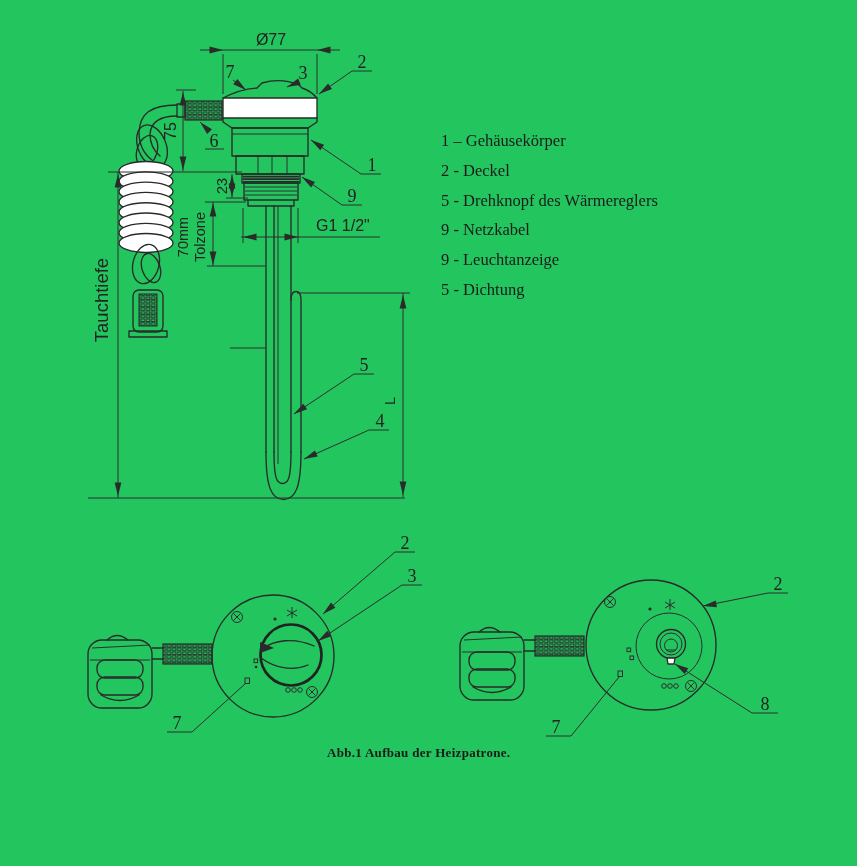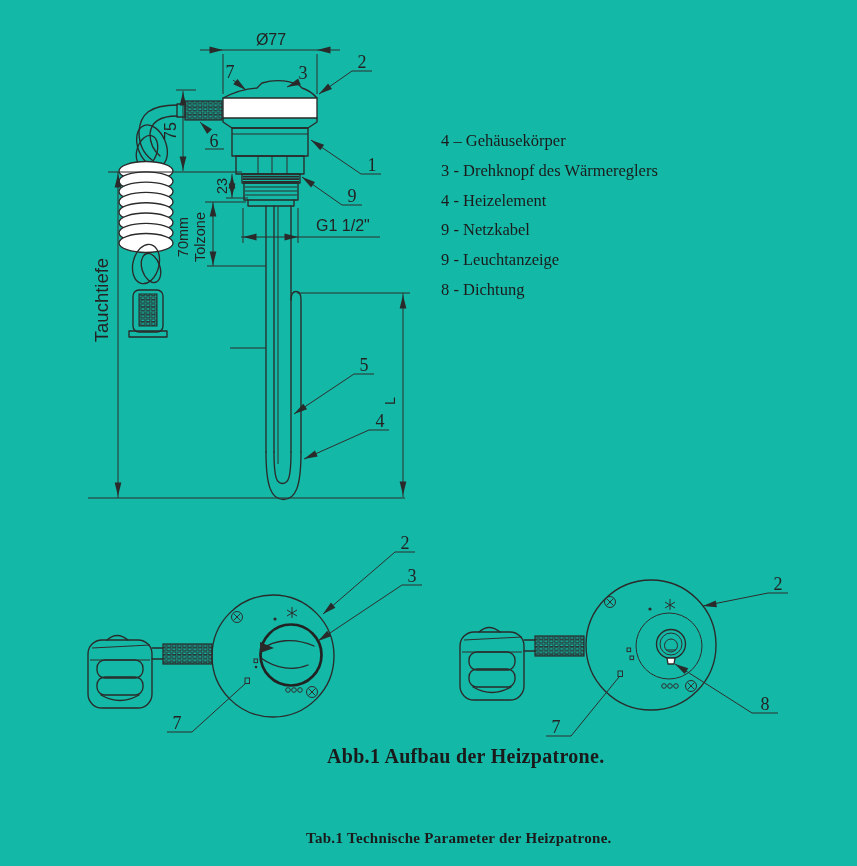--- a/index.html
+++ b/index.html
@@ -1,31 +1,31 @@
 <!DOCTYPE html>
 <html><head>
 <meta charset="utf-8">
 <style>
   html,body{margin:0;padding:0;background:#ffffff;}
-  .page{position:relative;width:857px;height:866px;background:#14b8a6;overflow:hidden;
+  .page{position:relative;width:857px;height:866px;background:#22c55e;overflow:hidden;
         font-family:"Liberation Serif",serif;color:#1c1c1c;}
   svg{position:absolute;left:0;top:0;}
   svg .ln{stroke:#2a2a2a;fill:none;stroke-width:1.35;stroke-linejoin:round;stroke-linecap:round;}
   svg .thin{stroke:#2e2e2e;fill:none;stroke-width:1;stroke-linecap:butt;}
   svg .thick{stroke:#222;fill:none;stroke-width:2.7;}
   svg .fb{fill:#2a2a2a;stroke:none;}
   svg .wt{fill:#ffffff;}
   svg text{fill:#232323;}
   svg .dimtxt{font-family:"Liberation Sans",sans-serif;font-size:16px;}
   svg .dimtxt-s{font-family:"Liberation Sans",sans-serif;font-size:14.5px;}
   svg .dimtxt-l{font-family:"Liberation Sans",sans-serif;font-size:18.5px;}
   svg .co{font-family:"Liberation Serif",serif;font-size:18px;}
   .legend{position:absolute;left:441px;top:126px;width:340px;}
   .legend-item{height:29.8px;line-height:29.8px;font-size:16.5px;white-space:nowrap;color:#1b1b1b;}
-  .caption-fig{position:absolute;left:327px;top:745px;font-size:20px;font-weight:600;
+  .caption-fig{position:absolute;left:327px;top:745px;font-size:13px;font-weight:600;
                letter-spacing:.3px;color:#1a1a1a;text-align:center;}
   .caption-tab{position:absolute;left:306px;top:830px;font-size:15px;font-weight:600;
                letter-spacing:.3px;color:#1a1a1a;}
 </style>
 </head>
 <body>
 
 <div class="page">
 
 <svg width="857" height="866" viewBox="0 0 857 866">
@@ -313,24 +313,23 @@
     <use href="#arr" transform="translate(675,664) rotate(212)"></use>
     <text x="765" y="710" text-anchor="middle" class="co">8</text>
 
     <line x1="546" y1="736" x2="571" y2="736" class="thin"></line>
     <line x1="571" y1="736" x2="619" y2="677" class="thin"></line>
     <text x="556" y="733" text-anchor="middle" class="co">7</text>
   </g>
 </svg>
 
   <div class="legend">
-    <div class="legend-item">4 – Gehäusekörper</div>
-    <div class="legend-item">3 - Drehknopf des Wärmereglers</div>
-    <div class="legend-item">4 - Heizelement</div>
+    <div class="legend-item">1 – Gehäusekörper</div>
+    <div class="legend-item">2 - Deckel</div>
+    <div class="legend-item">5 - Drehknopf des Wärmereglers</div>
     <div class="legend-item">9 - Netzkabel</div>
     <div class="legend-item">9 - Leuchtanzeige</div>
-    <div class="legend-item">8 - Dichtung</div>
+    <div class="legend-item">5 - Dichtung</div>
   </div>
 
   <div class="caption-fig">Abb.1 Aufbau der Heizpatrone.</div>
-  <div class="caption-tab">Tab.1 Technische Parameter der Heizpatrone.</div>
 
 </div>
 
 </body></html>

